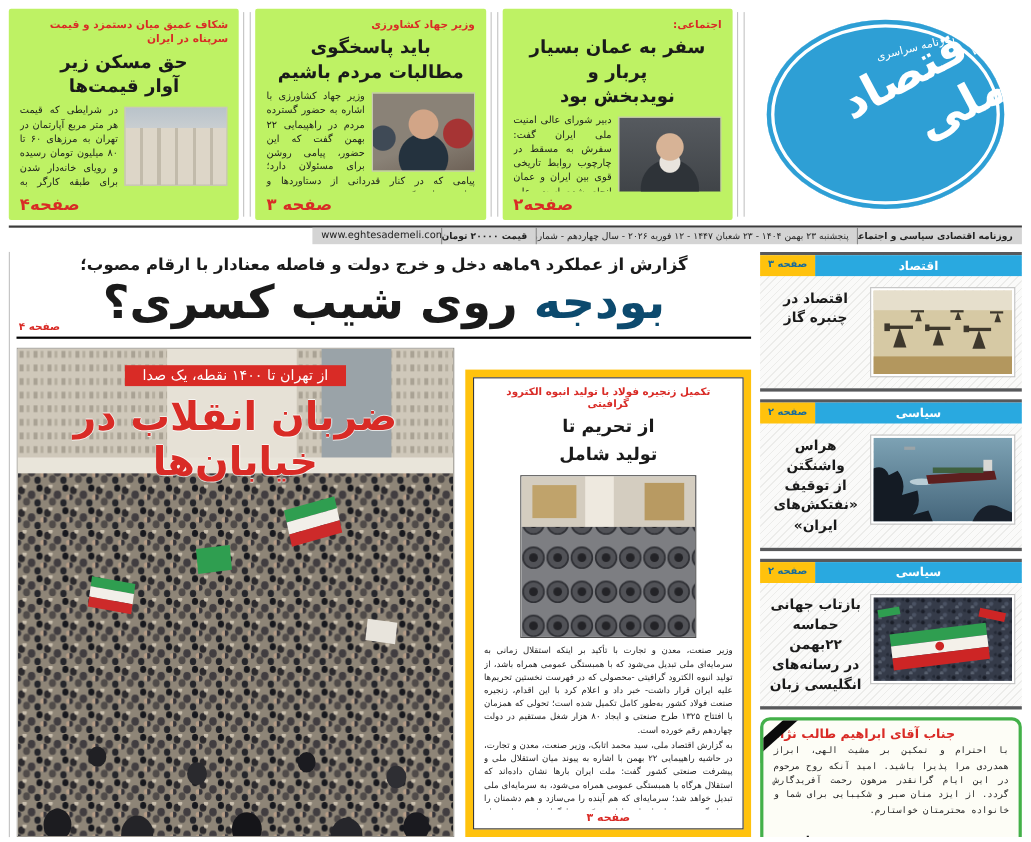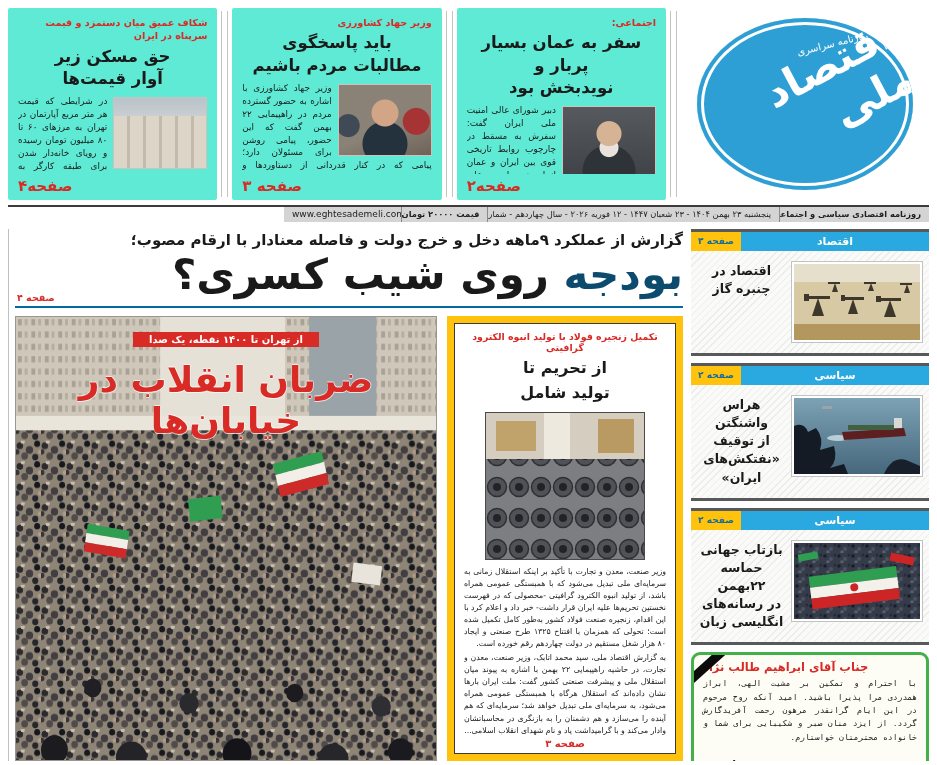--- a/index.html
+++ b/index.html
@@ -2,21 +2,21 @@
 <html dir="rtl" lang="fa"><head>
 <meta charset="utf-8">
 <style>
   html,body{margin:0;padding:0;}
   body{
     width:937px;height:765px;position:relative;overflow:hidden;background:#fff;
     font-family:"DejaVu Sans","Liberation Sans",sans-serif;color:#1a1a1a;
   }
   
   .top-strip{position:absolute;top:8px;right:8px;left:8px;height:192px;display:flex;}
-  .ta{flex:1;background:#5eead4;border-radius:2px;padding:8px 10px 5px;display:flex;flex-direction:column;overflow:hidden;}
+  .ta{flex:1;background:#bef264;border-radius:2px;padding:8px 10px 5px;display:flex;flex-direction:column;overflow:hidden;}
   .vsep{width:5px;flex:none;border-right:1px solid #c3c3c3;border-left:1px solid #c3c3c3;margin:3px 4px;}
   .ta-kicker{color:#d92b26;font-size:9.6px;font-weight:bold;margin-bottom:3px;line-height:1.4;}
   .ta-title{font-size:16.5px;font-weight:900;text-align:center;line-height:1.35;margin-bottom:5px;white-space:pre-line;}
   .ta-body{font-size:8.9px;line-height:1.45;text-align:justify;flex:1;overflow:hidden;}
   .ta-thumb{float:right;width:92px;height:70px;margin:2px 0 3px 6px;border:1px solid #c9c4bc;}
   .ta-page{color:#d92b26;font-weight:bold;font-size:15px;text-align:left;margin-top:3px;}
   .thumb-city{background:
     linear-gradient(180deg,#b9c3ca 0,#c9ced1 26%,rgba(0,0,0,0) 26%),
     repeating-linear-gradient(90deg,#ddd6c8 0 13px,#c2bbab 13px 16px),
     linear-gradient(180deg,#d0cabd,#aaa294);}
@@ -43,41 +43,41 @@
   .rule-top{position:absolute;top:205px;right:8px;left:8px;height:2px;background:#3c3c3c;}
   .dateline{position:absolute;top:207px;right:8px;width:645px;height:15px;background:#d4d4d4;
     display:flex;align-items:center;font-size:8.3px;color:#222;}
   .dl-seg{padding:0 8px;white-space:nowrap;overflow:hidden;border-left:1px solid #8a8a8a;line-height:15px;}
   .dl-seg:last-child{border-left:none;}
   .dl-type,.dl-price{font-weight:bold;}
   .dl-site{direction:ltr;font-size:9px;}
   
   .main{position:absolute;top:229px;right:8px;left:8px;bottom:4px;display:flex;gap:8px;}
   .main-col{flex:1;display:flex;flex-direction:column;border-left:1px solid #c0c0c0;padding-left:6px;overflow:hidden;}
-  .lead{position:relative;border-bottom:2px solid #0369a1;padding:2px 0 8px;}
+  .lead{text-align:center;position:relative;border-bottom:2px solid #000000;padding:2px 0 8px;}
   .lead-kicker{font-size:15px;font-weight:bold;margin-bottom:2px;}
   .lead-title{font-size:42px;font-weight:900;line-height:1.12;}
   .lead-red{color:#0c4a6e;}
   .lead-page{position:absolute;left:2px;bottom:3px;color:#d92b26;font-size:9.5px;font-weight:bold;}
   .content-row{flex:1;display:flex;gap:10px;margin-top:8px;overflow:hidden;}
   
-  .feature{width:236px;flex:none;border:7px solid #ffc20d;background:#fff;box-sizing:border-box;}
+  .feature{width:260px;flex:none;border:7px solid #ffc20d;background:#fff;box-sizing:border-box;margin-top:20px;}
   .feature-inner{border:1px solid #3a3a3a;height:100%;box-sizing:border-box;padding:7px 9px 4px;
     display:flex;flex-direction:column;overflow:hidden;}
   .feature-kicker{color:#d92b26;font-size:9.4px;font-weight:bold;text-align:center;margin-bottom:3px;}
   .feature-title{font-size:16px;font-weight:900;text-align:center;line-height:1.55;white-space:pre-line;margin-bottom:6px;}
   .feature-photo{width:158px;height:146px;margin:0 auto 6px;border:1px solid #4a4a4a;display:block;flex:none;}
   .feature-body{font-size:7.8px;line-height:1.55;text-align:justify;flex:1;overflow:hidden;}
   .feature-body p{margin:0 0 2px;}
   .feature-page{color:#d92b26;font-weight:bold;font-size:10px;text-align:center;margin-top:2px;}
   
   .photo-story{flex:1;position:relative;border:1px solid #9a968e;overflow:hidden;}
   .ps-svg{position:absolute;inset:0;width:100%;height:100%;}
   .ps-band{position:absolute;top:15px;left:50%;transform:translateX(-50%);background:#d92b26;color:#fff;
-    font-size:10px;font-weight:bold;padding:2px 16px;white-space:nowrap;}
+    font-size:13px;font-weight:normal;padding:2px 16px;white-space:nowrap;}
   .ps-headline{position:absolute;top:42px;right:0;left:0;text-align:center;color:#d92b26;
     font-size:36px;font-weight:900;
     text-shadow:0 1px 0 rgba(255,255,255,.7),0 -1px 0 rgba(255,255,255,.7),1px 0 0 rgba(255,255,255,.5);}
   
   .sidebar{width:238px;flex:none;display:flex;flex-direction:column;overflow:hidden;}
   .side-sec{flex:none;border-top:3px solid #58595b;border-bottom:3px solid #58595b;margin-bottom:7px;
     background:repeating-linear-gradient(135deg,#fafaf9 0 4px,#ececea 4px 5px);}
   .side-head{display:flex;height:19px;}
   .side-sec-label{flex:1;background:#29a9e0;color:#fff;font-size:11px;font-weight:bold;text-align:center;line-height:19px;}
   .side-page-label{width:50px;flex:none;background:#ffc20d;color:#156a9e;font-size:9px;font-weight:bold;

